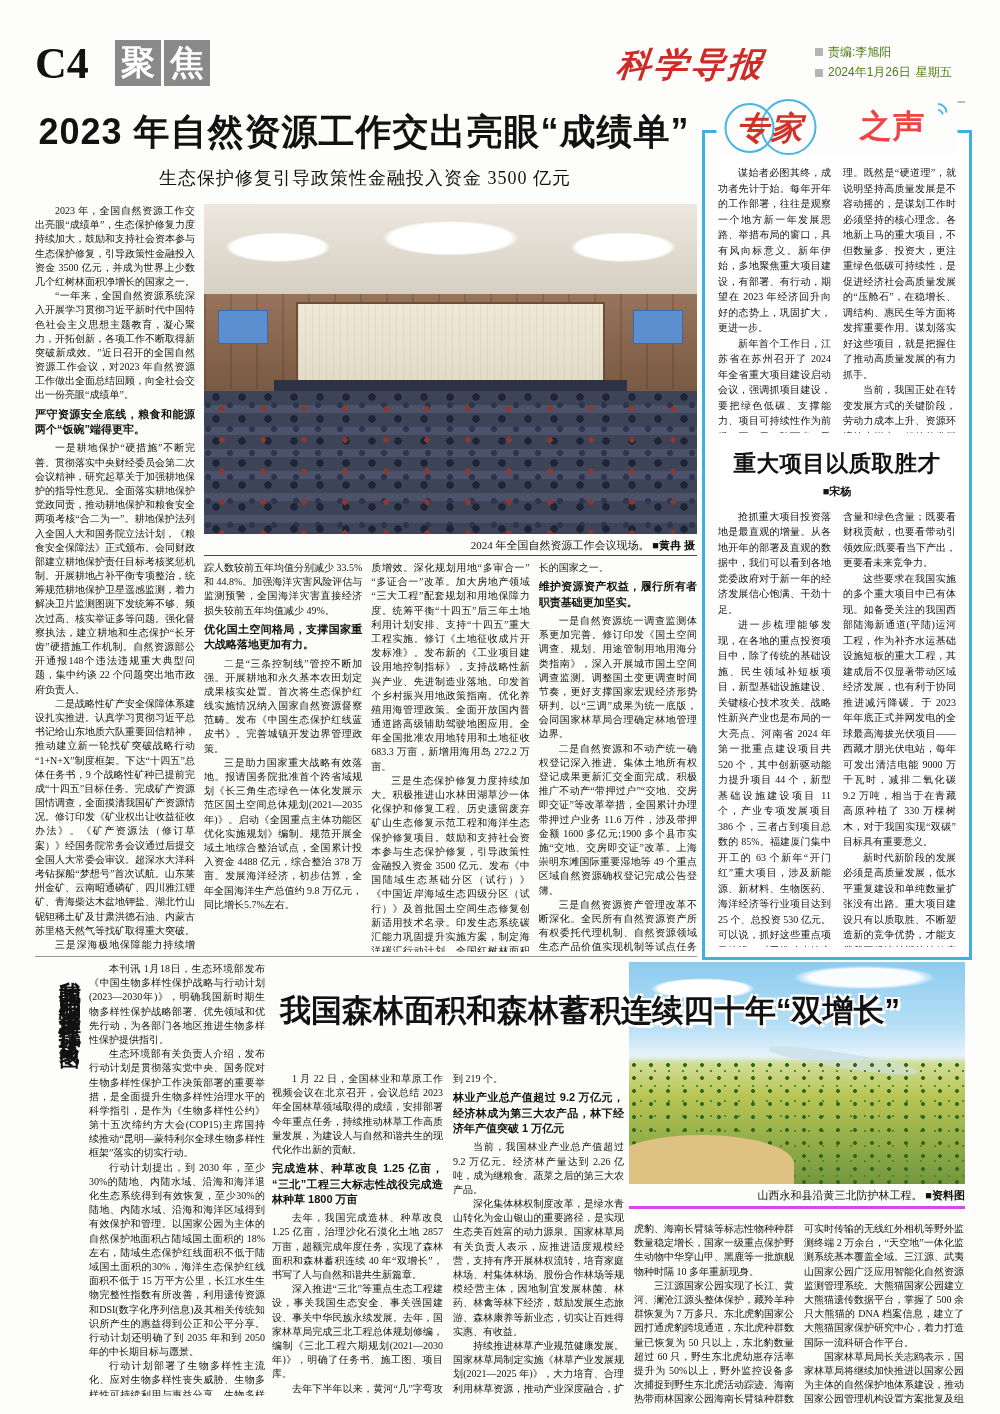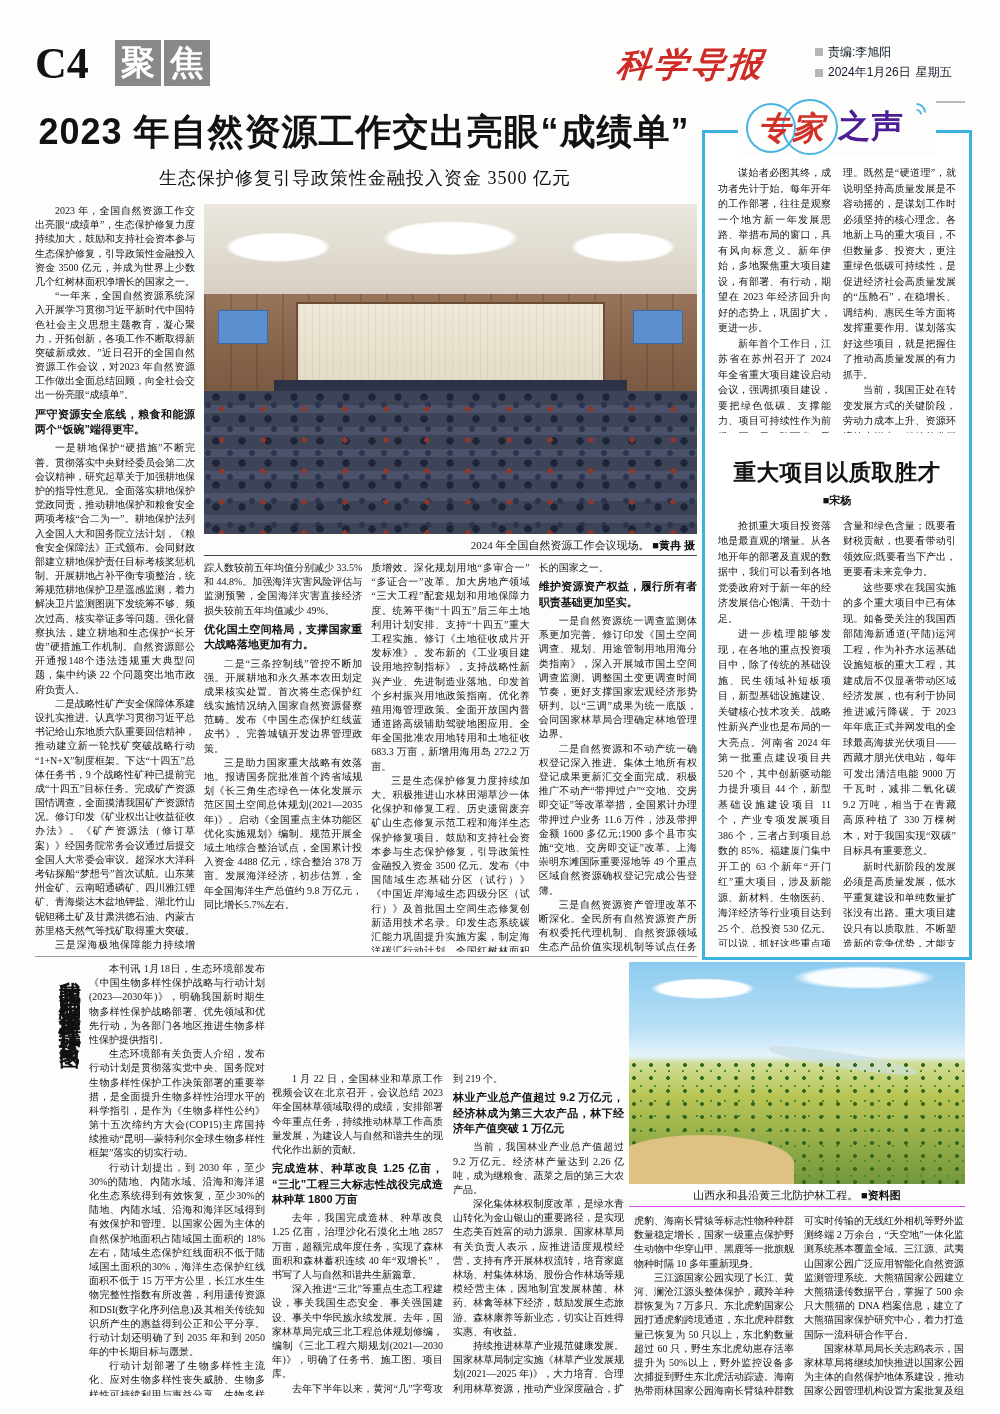--- a/index.html
+++ b/index.html
@@ -7,21 +7,21 @@
         font-family:"Liberation Serif",serif;color:#121212;overflow:hidden;}
   
   .hdr{position:absolute;left:35px;top:36px;right:35px;height:62px;}
   .pageno{position:absolute;left:0;top:2px;font-size:44px;font-weight:bold;font-family:"Liberation Serif",serif;}
   .secbox{position:absolute;left:80px;top:4px;display:flex;gap:3px;}
   .secbox .sq{width:46px;height:46px;background:#898989;color:#fff;font-family:"Liberation Sans",sans-serif;
       font-weight:900;font-size:34px;display:flex;align-items:center;justify-content:center;}
   .masthead{position:absolute;right:200px;top:6px;font-size:34px;font-weight:900;font-style:italic;
       color:#ce2a26;letter-spacing:3px;transform:skewX(-6deg);}
   .pubinfo{position:absolute;right:0;top:6px;width:150px;font-family:"Liberation Sans",sans-serif;
-      font-size:12px;color:#0f172a;border-bottom:2px solid #bbb;padding-bottom:18px;}
+      font-size:12px;color:#4d7c0f;border-bottom:2px solid #bbb;padding-bottom:18px;}
   .pubinfo .row{display:flex;align-items:center;gap:5px;line-height:1.7;}
   .bullet{width:8px;height:8px;background:#b5b5b5;display:inline-block;flex:0 0 auto;}
   
   .m-headline{position:absolute;left:30px;top:108px;width:668px;text-align:center;
       font-family:"Liberation Sans",sans-serif;font-weight:900;font-size:36px;letter-spacing:1px;white-space:nowrap;}
   .m-sub{position:absolute;left:35px;top:166px;width:660px;text-align:center;font-size:18px;letter-spacing:1px;}
   .m-cols{position:absolute;left:35px;top:204px;width:662px;height:748px;display:flex;gap:9px;}
   .mcol{width:160px;height:100%;overflow:hidden;text-align:justify;}
   .m-right{width:493px;display:flex;flex-direction:column;}
   .conf-photo{position:relative;height:330px;background:#7a5b47;overflow:hidden;flex:0 0 auto;}
@@ -57,33 +57,33 @@
   
   .sidebar{position:absolute;left:702px;top:130px;width:264px;height:824px;border:3px solid #3eb1e0;background:#fff;}
   .sb-logo{position:absolute;left:50%;top:-34px;transform:translateX(-50%);background:#fdfdfb;
       padding:0 8px;display:flex;align-items:center;gap:4px;white-space:nowrap;}
   .logo-badge{position:relative;width:88px;height:56px;}
   .logo-badge .c{position:absolute;border:2px solid #49b5e3;border-radius:50%;}
   .logo-badge .c1{left:0;top:4px;width:46px;height:46px;}
   .logo-badge .c2{left:36px;top:0;width:52px;height:52px;}
   .logo-script{position:absolute;left:6px;top:8px;width:80px;text-align:center;color:#d03128;
       font-size:32px;font-weight:900;font-style:italic;letter-spacing:2px;}
-  .logo-bold{color:#4c1d95;font-family:"Liberation Sans",sans-serif;font-weight:900;font-size:32px;letter-spacing:1px;}
+  .logo-bold{color:#ef4444;font-family:"Liberation Sans",sans-serif;font-weight:900;font-size:32px;letter-spacing:1px;padding-left:43px;}
   .waves{position:relative;width:20px;height:20px;align-self:flex-start;}
   .waves .arc{position:absolute;border:2px solid #49b5e3;border-radius:50%;
       border-color:#49b5e3 rgba(0,0,0,0) rgba(0,0,0,0) rgba(0,0,0,0);transform:rotate(45deg);}
   .waves .a1{right:6px;top:10px;width:7px;height:7px;}
   .waves .a2{right:2px;top:4px;width:15px;height:15px;}
   .sb-inner{position:absolute;left:13px;right:13px;top:32px;bottom:10px;display:flex;flex-direction:column;}
   .sb-row{display:flex;gap:12px;flex:0 0 auto;}
   .sb-txt{width:50%;overflow:hidden;text-align:justify;}
   .sb-txt .p{font-size:10px;line-height:1.55;}
   .row-top{height:268px;}
   .row-bottom{flex:1 1 auto;min-height:0;justify-content:center;}
-  .sb-headline{margin:24px 0 2px;text-align:center;font-family:"Liberation Sans",sans-serif;
+  .sb-headline{margin:15px 0 2px;text-align:center;font-family:"Liberation Sans",sans-serif;
       font-weight:900;font-size:22.5px;line-height:1.4;letter-spacing:.5px;}
   .sb-author{text-align:center;font-weight:bold;font-size:11px;margin:2px 0 10px;}
   .divider{position:absolute;left:35px;top:956px;width:662px;border-top:1px solid #999;}
   
   .bio{position:absolute;left:35px;top:962px;width:230px;height:434px;display:flex;gap:8px;}
   .bio-title{flex:0 0 46px;writing-mode:vertical-rl;font-family:"Liberation Sans",sans-serif;
       font-weight:900;font-size:22px;letter-spacing:5px;line-height:1;padding-top:2px;}
   .bio-title .bracket{font-size:20px;}
   .bio-text{flex:1 1 auto;overflow:hidden;text-align:justify;}
   
@@ -94,28 +94,28 @@
       linear-gradient(180deg,#8ccbef 0%,#b9e0f6 30%,#e6f3fb 42%,#cfe0b0 46%,#c2cd5e 60%,#8fae4a 100%);}
   .fp-river{position:absolute;right:14%;top:41%;width:150px;height:15px;background:#cfe3ec;
       transform:rotate(9deg);border-radius:45%;}
   .fp-sand{position:absolute;left:-6%;bottom:-4%;width:55%;height:26%;background:#dfc183;
       border-radius:50% 50% 0 0;}
   .fp-trees{position:absolute;left:0;right:0;bottom:0;height:56%;background:
       radial-gradient(circle 3px at 5px 5px,#33691f 65%,rgba(0,0,0,0) 72%),
       radial-gradient(circle 2px at 12px 11px,#4c8a2a 65%,rgba(0,0,0,0) 75%),
       linear-gradient(180deg,rgba(216,217,78,.25),rgba(63,110,38,.35));
       background-size:17px 13px,14px 15px,auto;}
-  .forest-caption{position:absolute;right:0;top:226px;width:336px;text-align:center;font-size:11px;
-      border-bottom:1px solid #d946ef;padding-bottom:3px;}
+  .forest-caption{position:absolute;right:0;top:226px;width:336px;text-align:right;font-size:11px;
+      border-bottom:3px solid #d946ef;padding-bottom:3px;}
   .forest-headline{position:absolute;left:8px;top:28px;z-index:3;white-space:nowrap;
       font-family:"Liberation Sans",sans-serif;font-weight:900;font-size:31px;letter-spacing:0;
       text-shadow:-2px -2px 0 #fff,2px -2px 0 #fff,-2px 2px 0 #fff,2px 2px 0 #fff,3px 3px 0 #fff;}
   .forest-cols{position:absolute;left:0;top:110px;width:352px;height:324px;display:flex;gap:10px;}
   .fcol{width:171px;overflow:hidden;text-align:justify;}
-  .forest-col34{position:absolute;left:362px;top:252px;width:331px;height:182px;display:flex;gap:10px;}
+  .forest-col34{position:absolute;left:362px;top:260px;width:331px;height:182px;display:flex;gap:10px;}
   .fcol2{width:160px;overflow:hidden;text-align:justify;}
 </style>
 </head>
 <body>
 
 <div class="page">
 
   <div class="hdr">
     <div class="pageno">C4</div>
     <div class="secbox">
@@ -239,20 +239,21 @@
         <p class="p para">行动计划部署了生物多样性主流化、应对生物多样性丧失威胁、生物多样性可持续利用与惠益分享、生物多样性治理能力现代化等 4 个优先领域，每个优先领域下设 6 至 8 个优先行动，涵盖法律法规、政策规划、执法监督、宣传教育、社会参与、调查监测评估、保护恢复、生物安全管理、生物资源可持续管理、生态产品价值实现、城市生物多样性、惠益分享等内容。</p>
       </div>
   </div>
 
   <div class="forest">
     <div class="forest-photo">
       <div class="fp-river"></div>
       <div class="fp-trees"></div>
       <div class="fp-sand"></div>
     </div>
+    <div class="forest-headline">我国森林面积和森林蓄积连续四十年“双增长”</div>
     <div class="forest-caption">
       <span>山西永和县沿黄三北防护林工程。</span>
       <span class="credit">■资料图</span>
     </div>
     <div class="forest-cols">
       <div class="fcol">
           <p class="p para">1 月 22 日，全国林业和草原工作视频会议在北京召开，会议总结 2023 年全国林草领域取得的成绩，安排部署今年重点任务，持续推动林草工作高质量发展，为建设人与自然和谐共生的现代化作出新的贡献。</p>
           <p class="p subhead">完成造林、种草改良 1.25 亿亩，“三北”工程三大标志性战役完成造林种草 1800 万亩</p>
           <p class="p para">去年，我国完成造林、种草改良 1.25 亿亩，治理沙化石漠化土地 2857 万亩，超额完成年度任务，实现了森林面积和森林蓄积连续 40 年“双增长”，书写了人与自然和谐共生新篇章。</p>
           <p class="p para">深入推进“三北”等重点生态工程建设，事关我国生态安全、事关强国建设、事关中华民族永续发展。去年，国家林草局完成三北工程总体规划修编，编制《三北工程六期规划(2021—2030 年)》，明确了任务书、施工图、项目库。</p>

